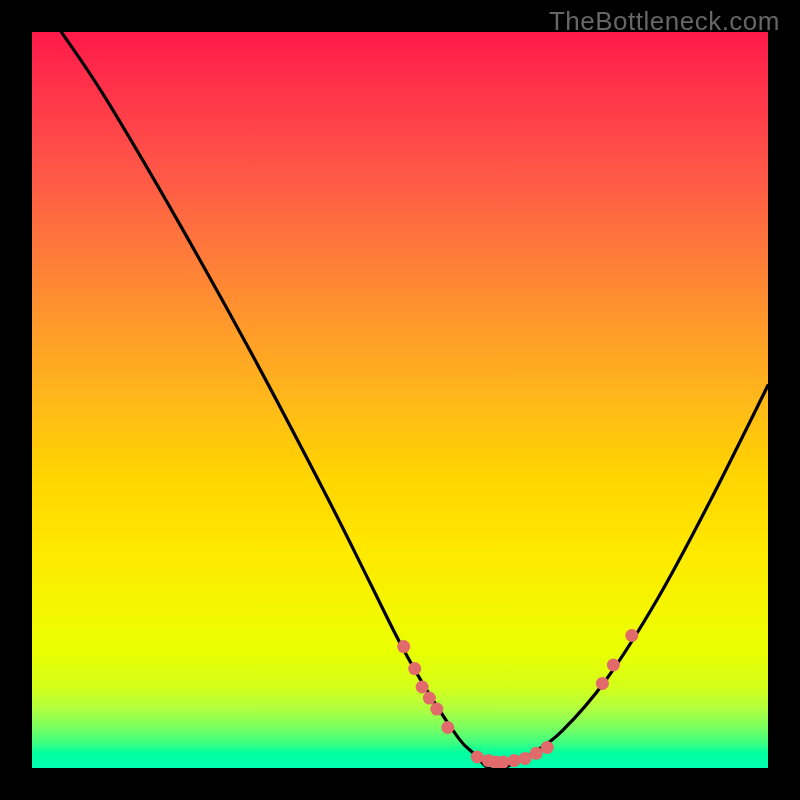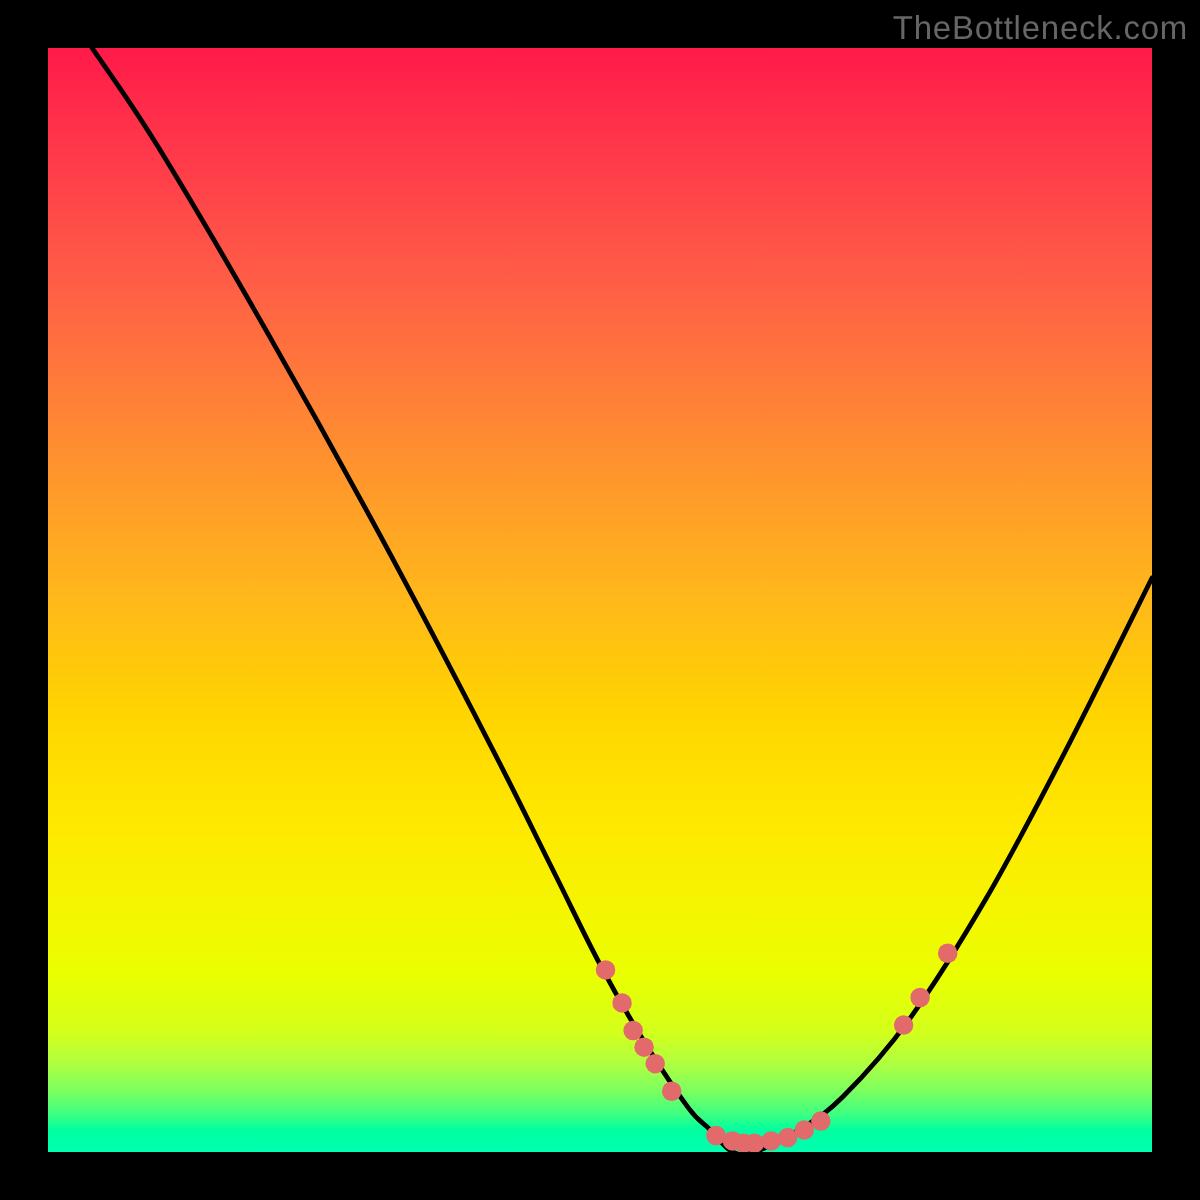--- a/index.html
+++ b/index.html
@@ -1,23 +1,23 @@
 <!DOCTYPE html>
 <html><head>
 <meta charset="utf-8">
 <style>
   * { margin: 0; padding: 0; box-sizing: border-box; }
   body { width: 800px; height: 800px; background: #000; position: relative; overflow: hidden; }
   .watermark {
     position: absolute;
     top: 6px;
-    right: 8px;
+    right: 20px;
     color: #666;
     font-family: Arial, sans-serif;
-    font-size: 22px;
+    font-size: 26px;
     letter-spacing: 0.5px;
     z-index: 10;
   }
   .plot-area {
     position: absolute;
     left: 32px;
     top: 32px;
     width: 736px;
     height: 736px;
     background: linear-gradient(to bottom,

